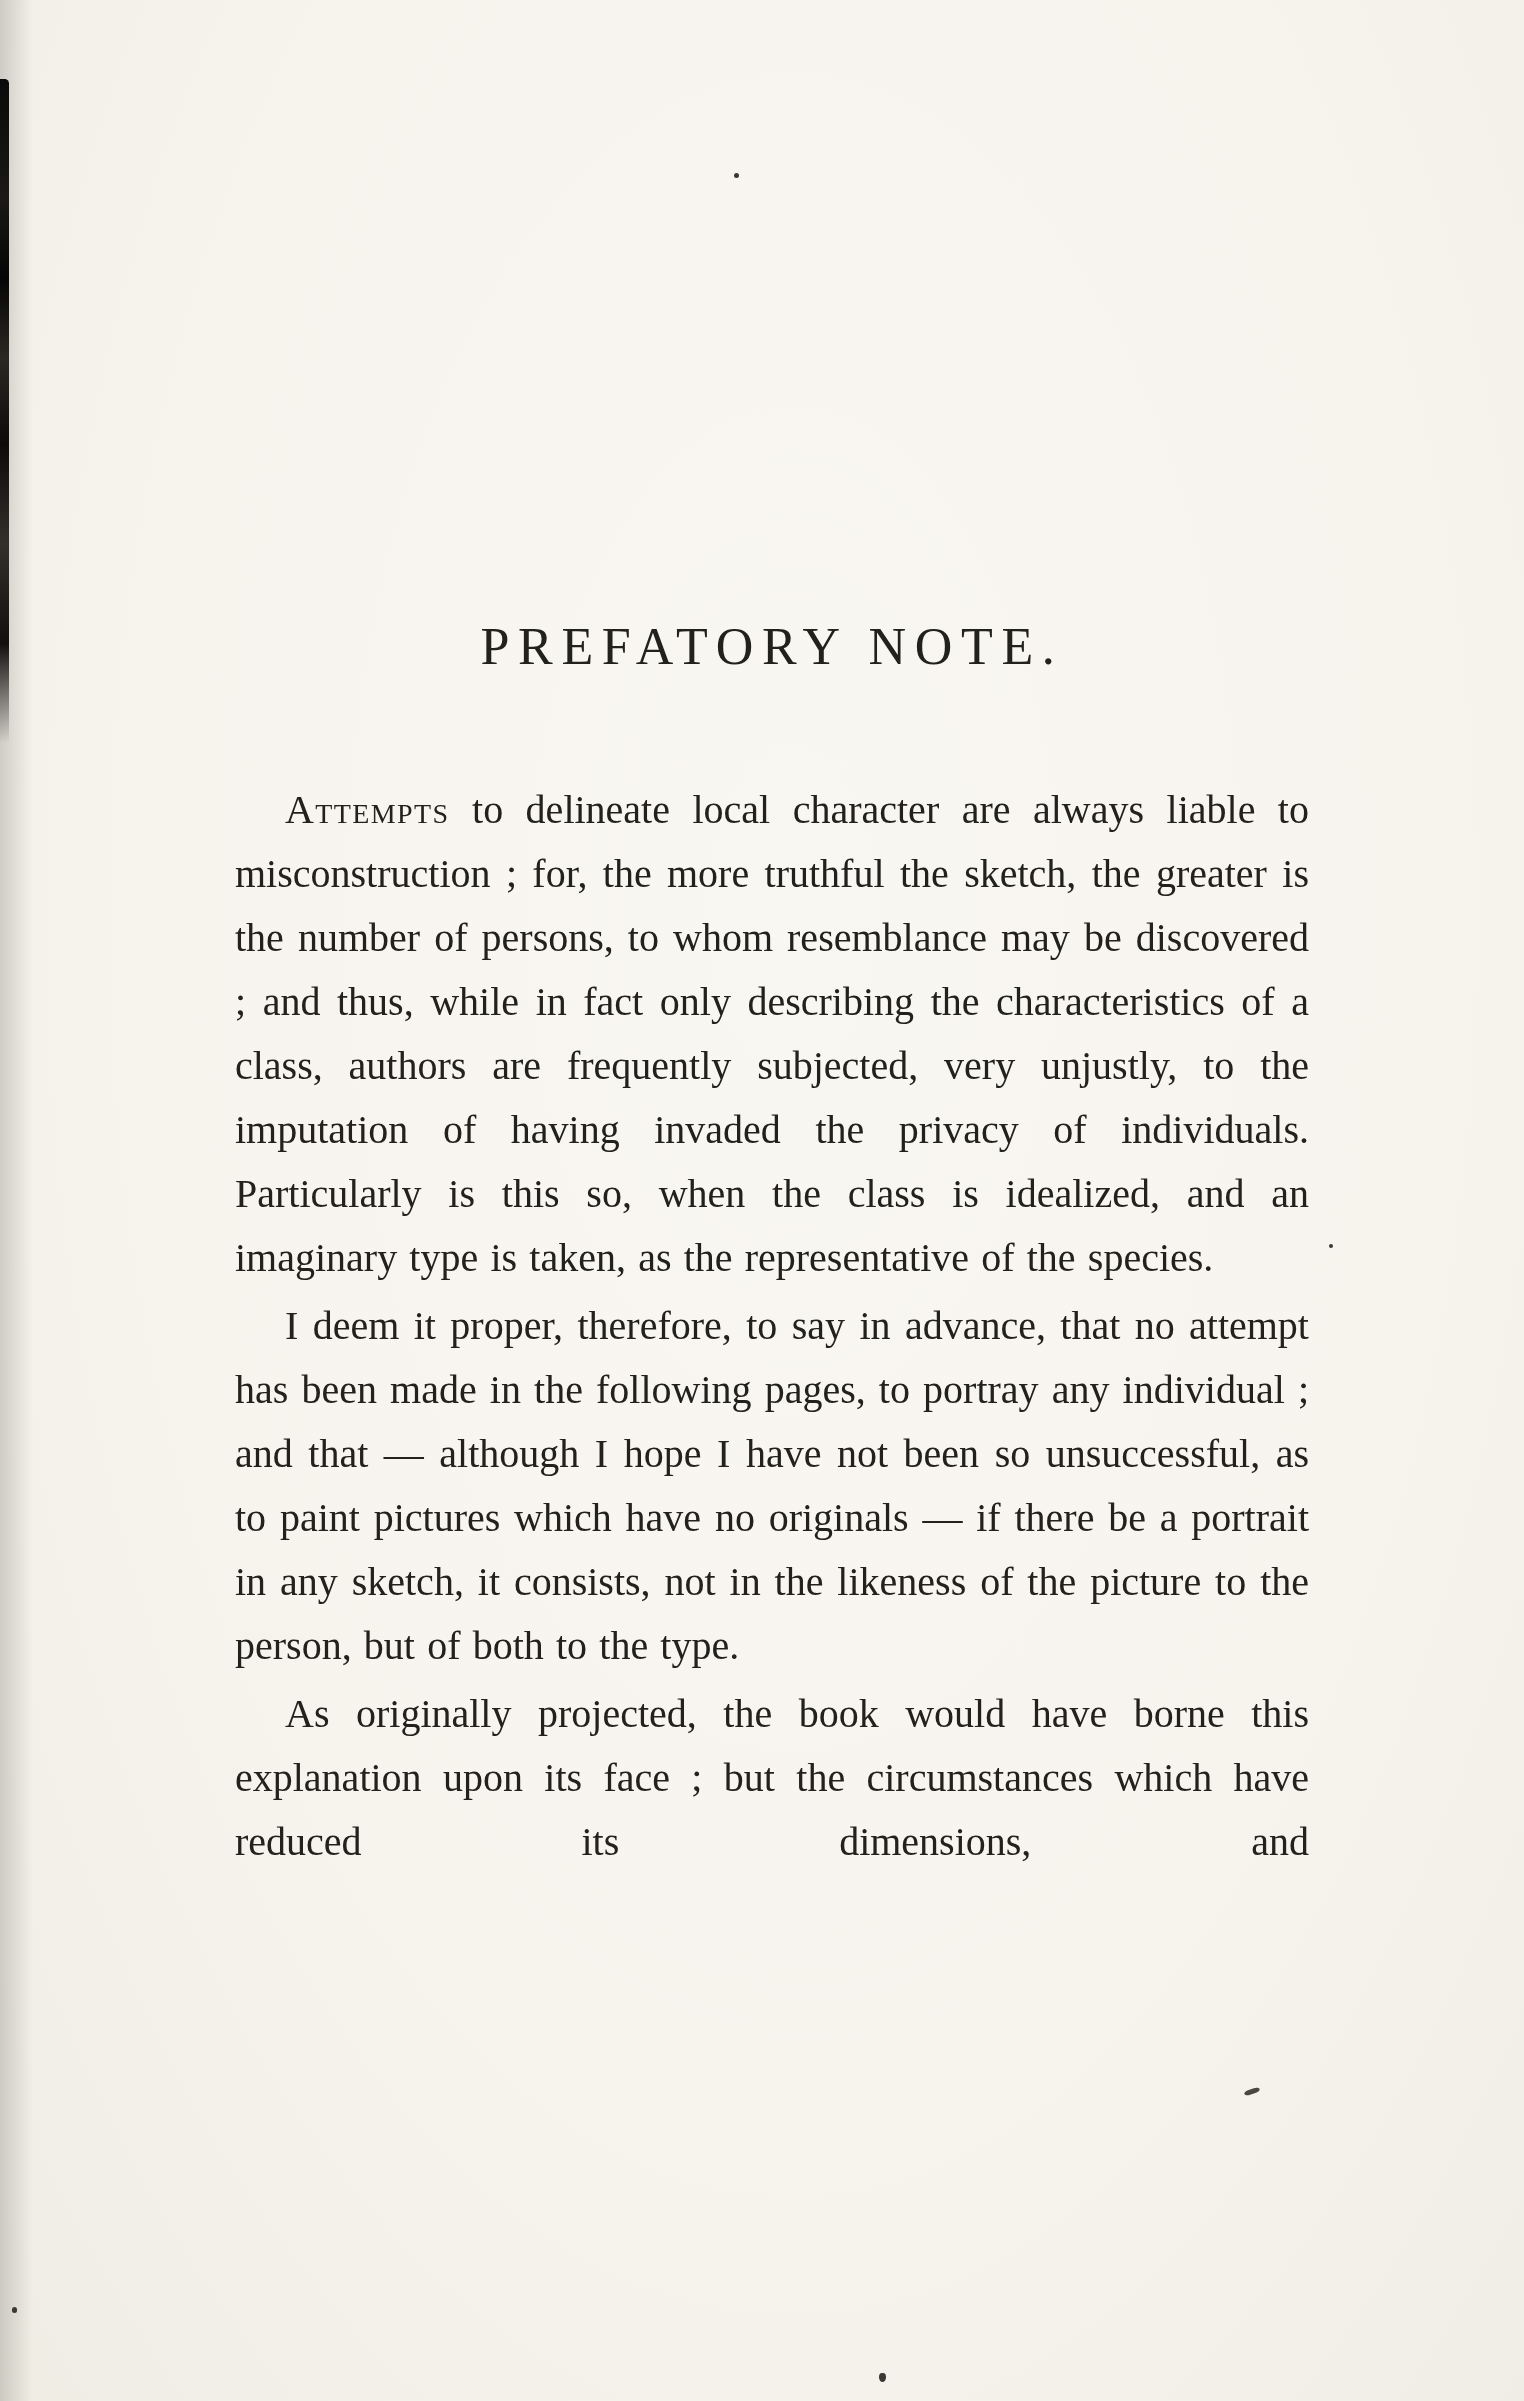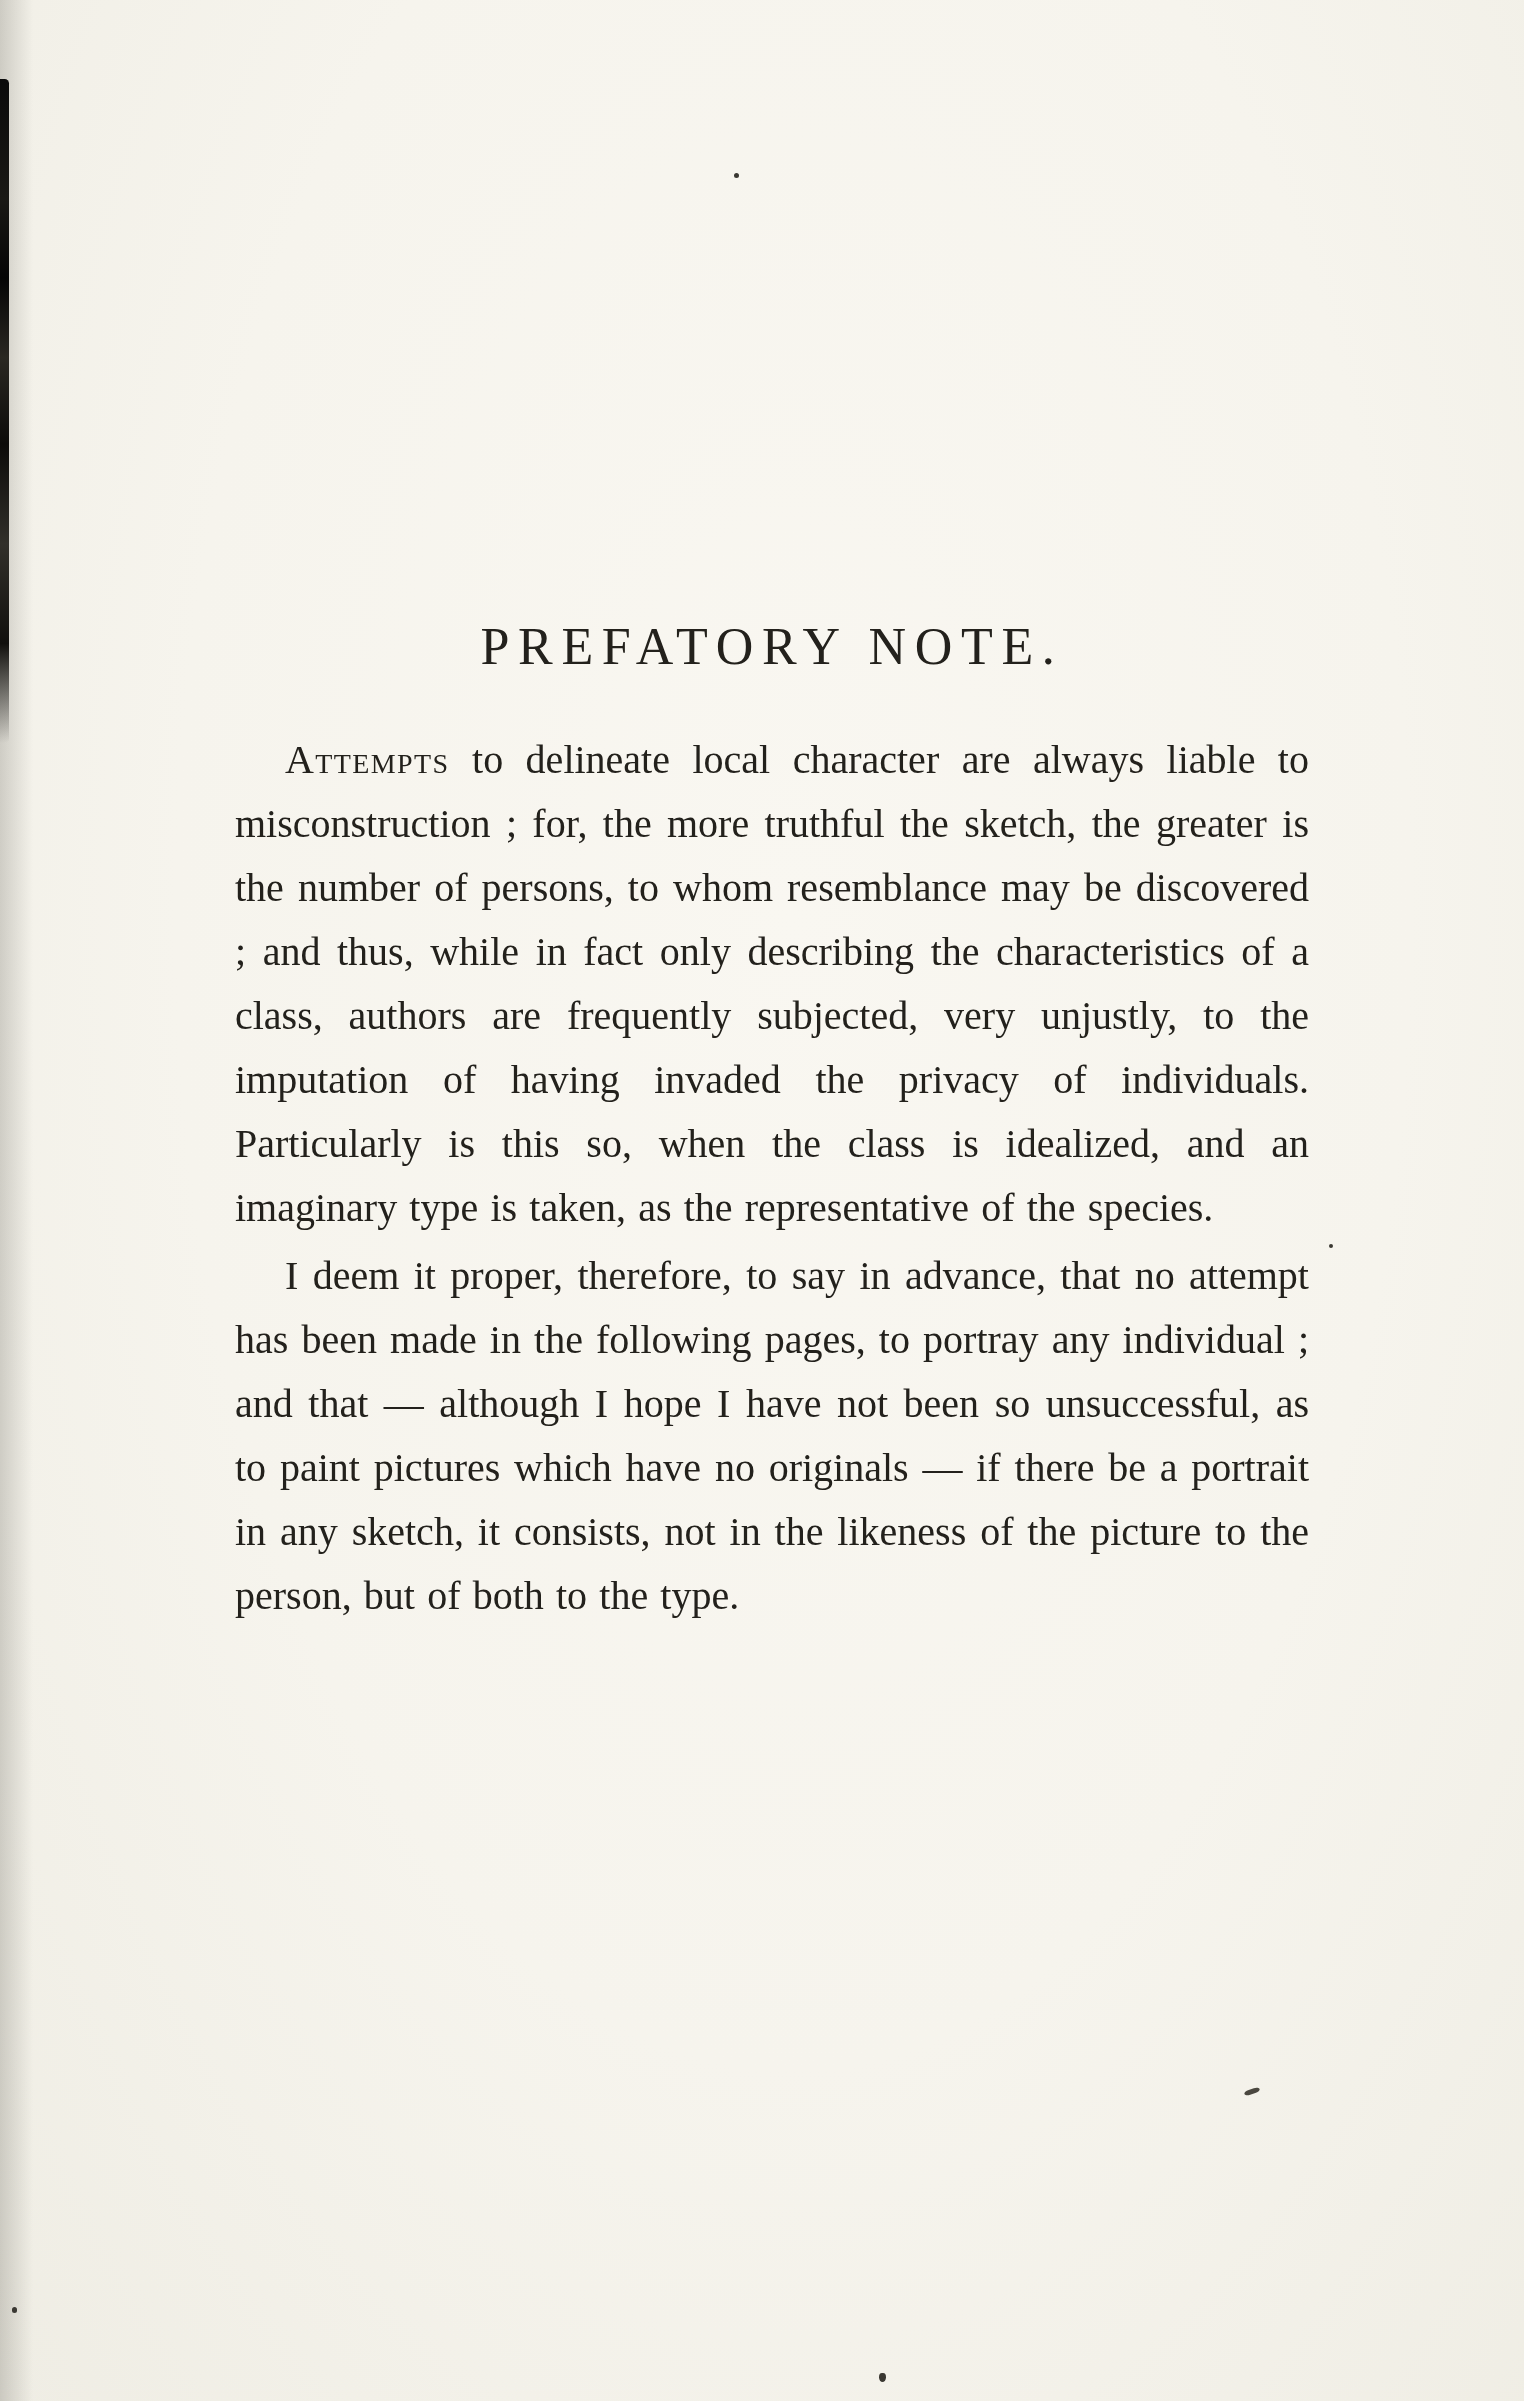--- a/index.html
+++ b/index.html
@@ -30,21 +30,21 @@
   .binding-shadow-soft{
     position:absolute;left:0;top:0;width:33px;height:100%;
     background:linear-gradient(90deg, rgba(40,38,30,0.18), rgba(40,38,30,0) 100%);
     pointer-events:none;
   }
   .content{
     position:absolute;
     left:231px;top:0;width:1082px;
   }
   .title{
-    margin:617px 0 52px 0;
+    margin:617px 0 102px 0;
     font-size:52px;
     font-weight:400;
     letter-spacing:8.7px;
     text-align:center;
     white-space:nowrap;
   }
   .body-text p{
     margin:4px;
     font-size:40px;
     line-height:1.6;
@@ -109,20 +109,21 @@
   <div class="binding-shadow"></div>
 
   <div class="content">
     <h1 class="title">PREFATORY NOTE.</h1>
 
     <div class="body-text">
       <p><span class="lead">Attempts</span><span> to delineate local character are always liable to misconstruction ; for, the more truthful the sketch, the greater is the number of persons, to whom resemblance may be discovered ; and thus, while in fact only describing the characteristics of a class, authors are frequently subjected, very unjustly, to the imputation of having invaded the privacy of individuals.  Particularly is this so, when the class is idealized, and an imaginary type is taken, as the representative of the species.</span></p>
 
       <p><span class="lead"></span><span>I deem it proper, therefore, to say in advance, that no attempt has been made in the following pages, to portray any individual ; and that — although I hope I have not been so unsuccessful, as to paint pictures which have no originals — if there be a portrait in any sketch, it consists, not in the likeness of the picture to the person, but of both to the type.</span></p>
 
+      <p class="continued"><span class="lead"></span><span>As originally projected, the book would have borne this explanation upon its face ; but the circumstances which have reduced its dimensions, and</span></p>
     </div>
   </div>
 
 
   <div class="speck s1"></div>
   <div class="speck s2"></div>
   <div class="speck s3"></div>
   <div class="speck s4"></div>
   <div class="speck s5"></div>
 

